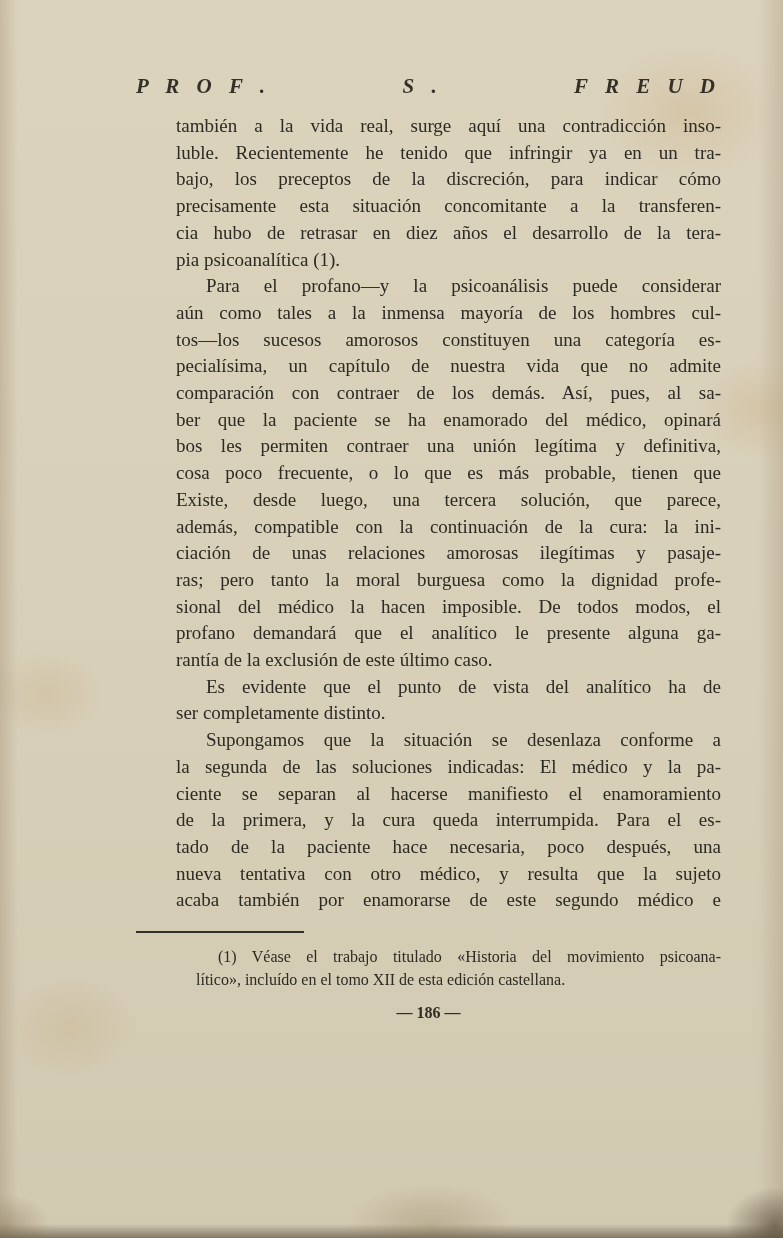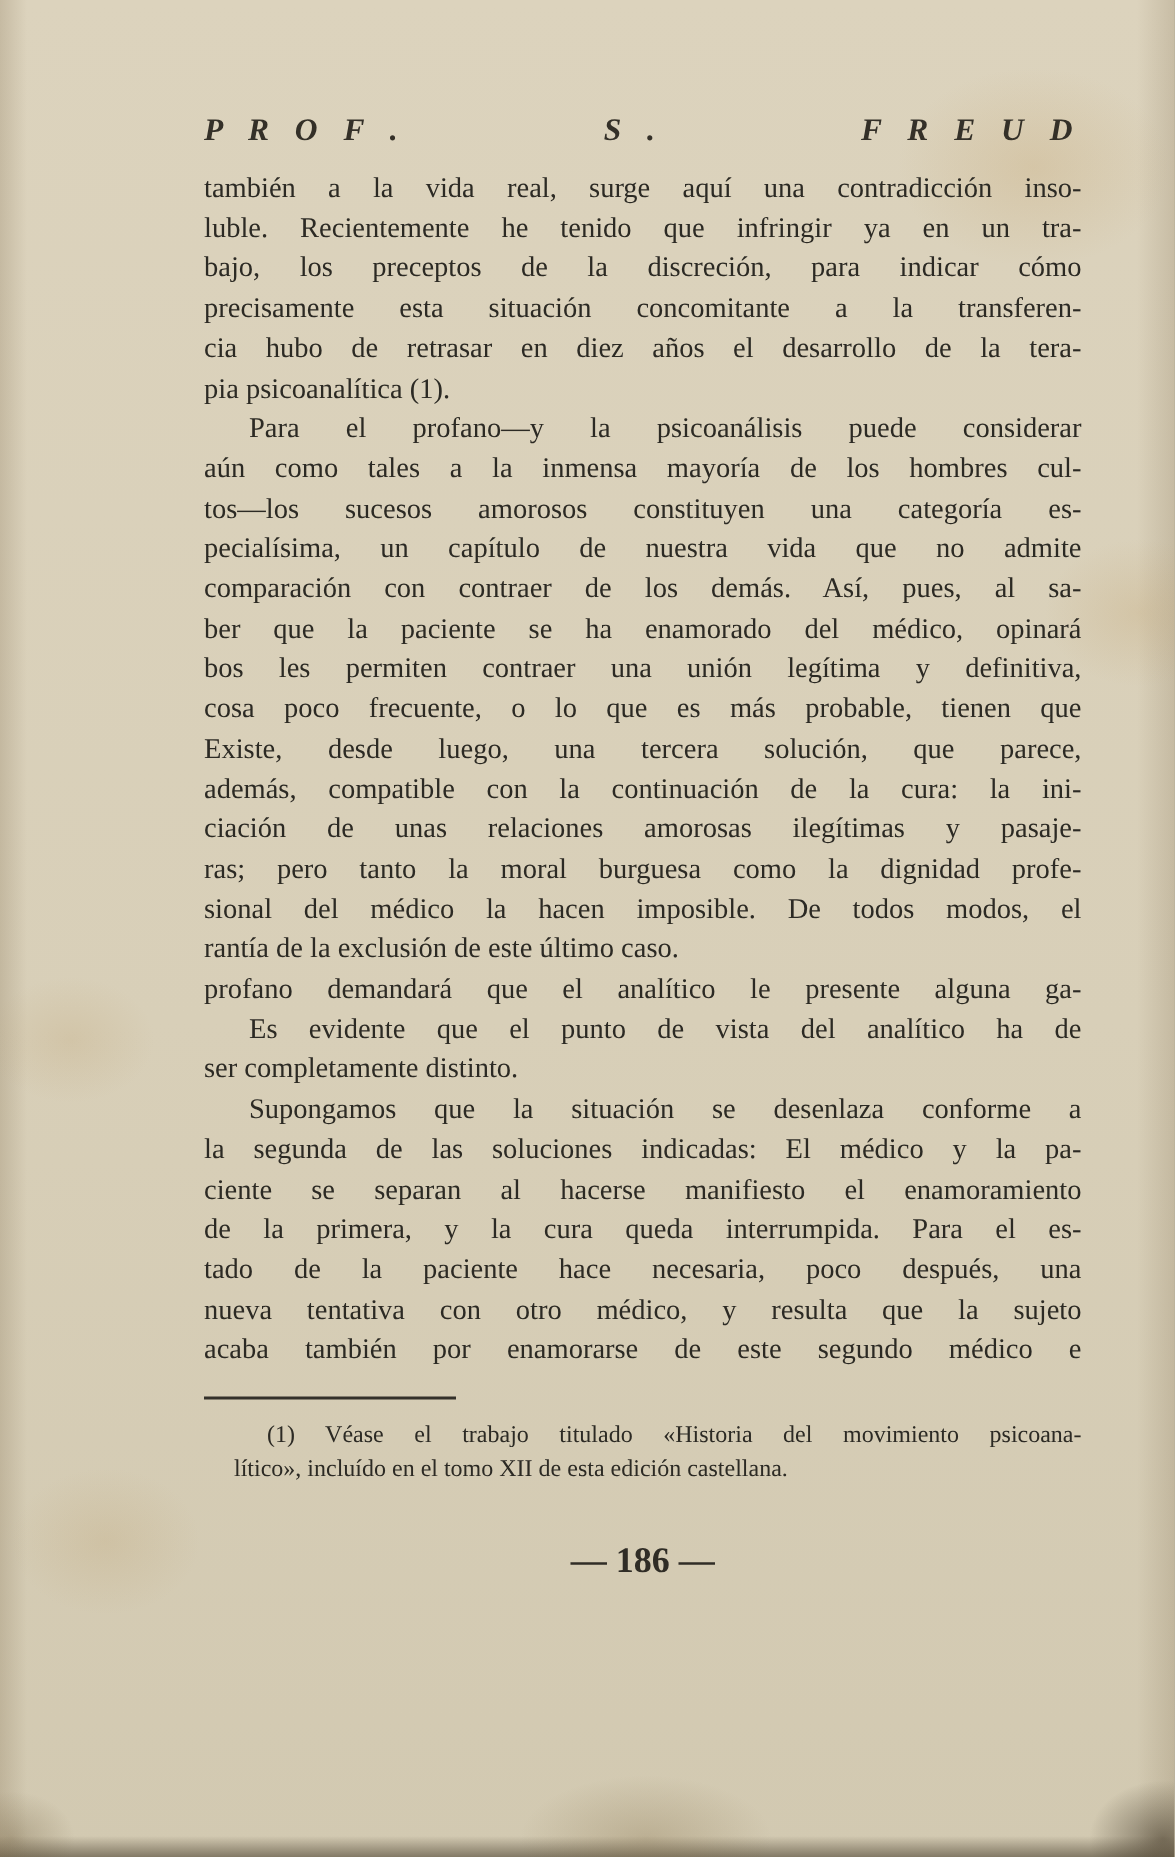--- a/index.html
+++ b/index.html
@@ -31,38 +31,38 @@
     box-sizing:border-box;
   }
   .header{
     display:flex; justify-content:space-between;
     font-weight:bold; font-style:italic;
     font-size:21px; letter-spacing:6px;
     color:#343028;
     margin-bottom:14px;
   }
   .body-text{ font-size:19px; line-height:26.7px; }
-  .line{ text-align:justify; text-align-last:justify; }
+  .line{ text-align:justify; text-align-last:justify;margin-left:40px; }
   .line.last{ text-align-last:left; }
   .para .line.first{ text-indent:30px; }
   .footrule{
     margin-top:17px;
     width:168px; height:2px;
     background:#34312a;
   }
   .footnote{
     margin-top:13px;
     font-size:16px; line-height:22.6px;
     padding-left:20px;
   }
   .footnote .line.first{ text-indent:22px; }
   .page-number{
-    margin-top:37px;
+    margin-top:13px;
     text-align:center;
-    font-size:24px; font-weight:bold;
+    font-size:16px; font-weight:bold;
     color:#302d26;
   }
 </style>
 </head>
 <body>
 
 <div class="paper">
   <div class="inner">
 
     <div class="header">
@@ -87,22 +87,22 @@
           <div class="line">pecialísima, un capítulo de nuestra vida que no admite</div>
           <div class="line">comparación con contraer de los demás. Así, pues, al sa-</div>
           <div class="line">ber que la paciente se ha enamorado del médico, opinará</div>
           <div class="line">bos les permiten contraer una unión legítima y definitiva,</div>
           <div class="line">cosa poco frecuente, o lo que es más probable, tienen que</div>
           <div class="line">Existe, desde luego, una tercera solución, que parece,</div>
           <div class="line">además, compatible con la continuación de la cura: la ini-</div>
           <div class="line">ciación de unas relaciones amorosas ilegítimas y pasaje-</div>
           <div class="line">ras; pero tanto la moral burguesa como la dignidad profe-</div>
           <div class="line">sional del médico la hacen imposible. De todos modos, el</div>
+          <div class="line">profano demandará que el analítico le presente alguna ga-</div>
           <div class="line last">rantía de la exclusión de este último caso.</div>
-          <div class="line">profano demandará que el analítico le presente alguna ga-</div>
         </div>
         <div class="para">
           <div class="line first">Es evidente que el punto de vista del analítico ha de</div>
           <div class="line last">ser completamente distinto.</div>
         </div>
         <div class="para">
           <div class="line first">Supongamos que la situación se desenlaza conforme a</div>
           <div class="line">la segunda de las soluciones indicadas: El médico y la pa-</div>
           <div class="line">ciente se separan al hacerse manifiesto el enamoramiento</div>
           <div class="line">de la primera, y la cura queda interrumpida. Para el es-</div>

